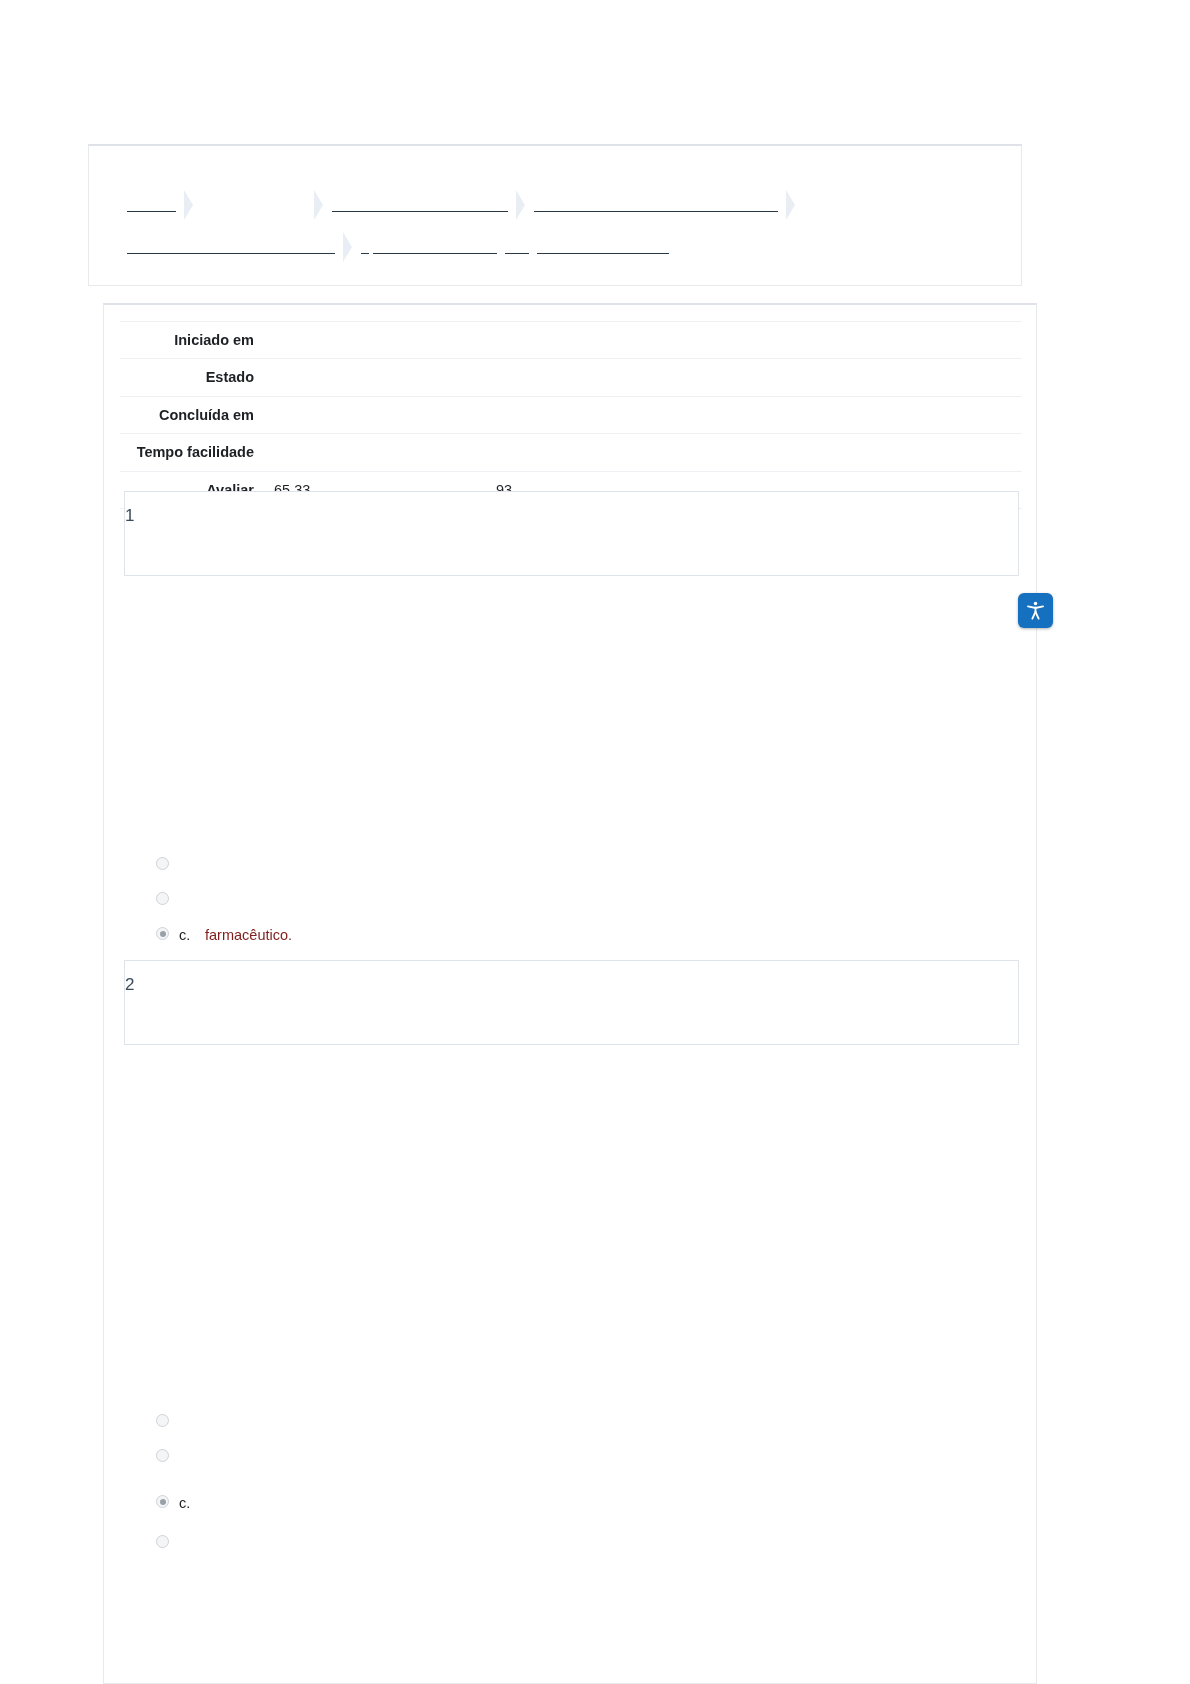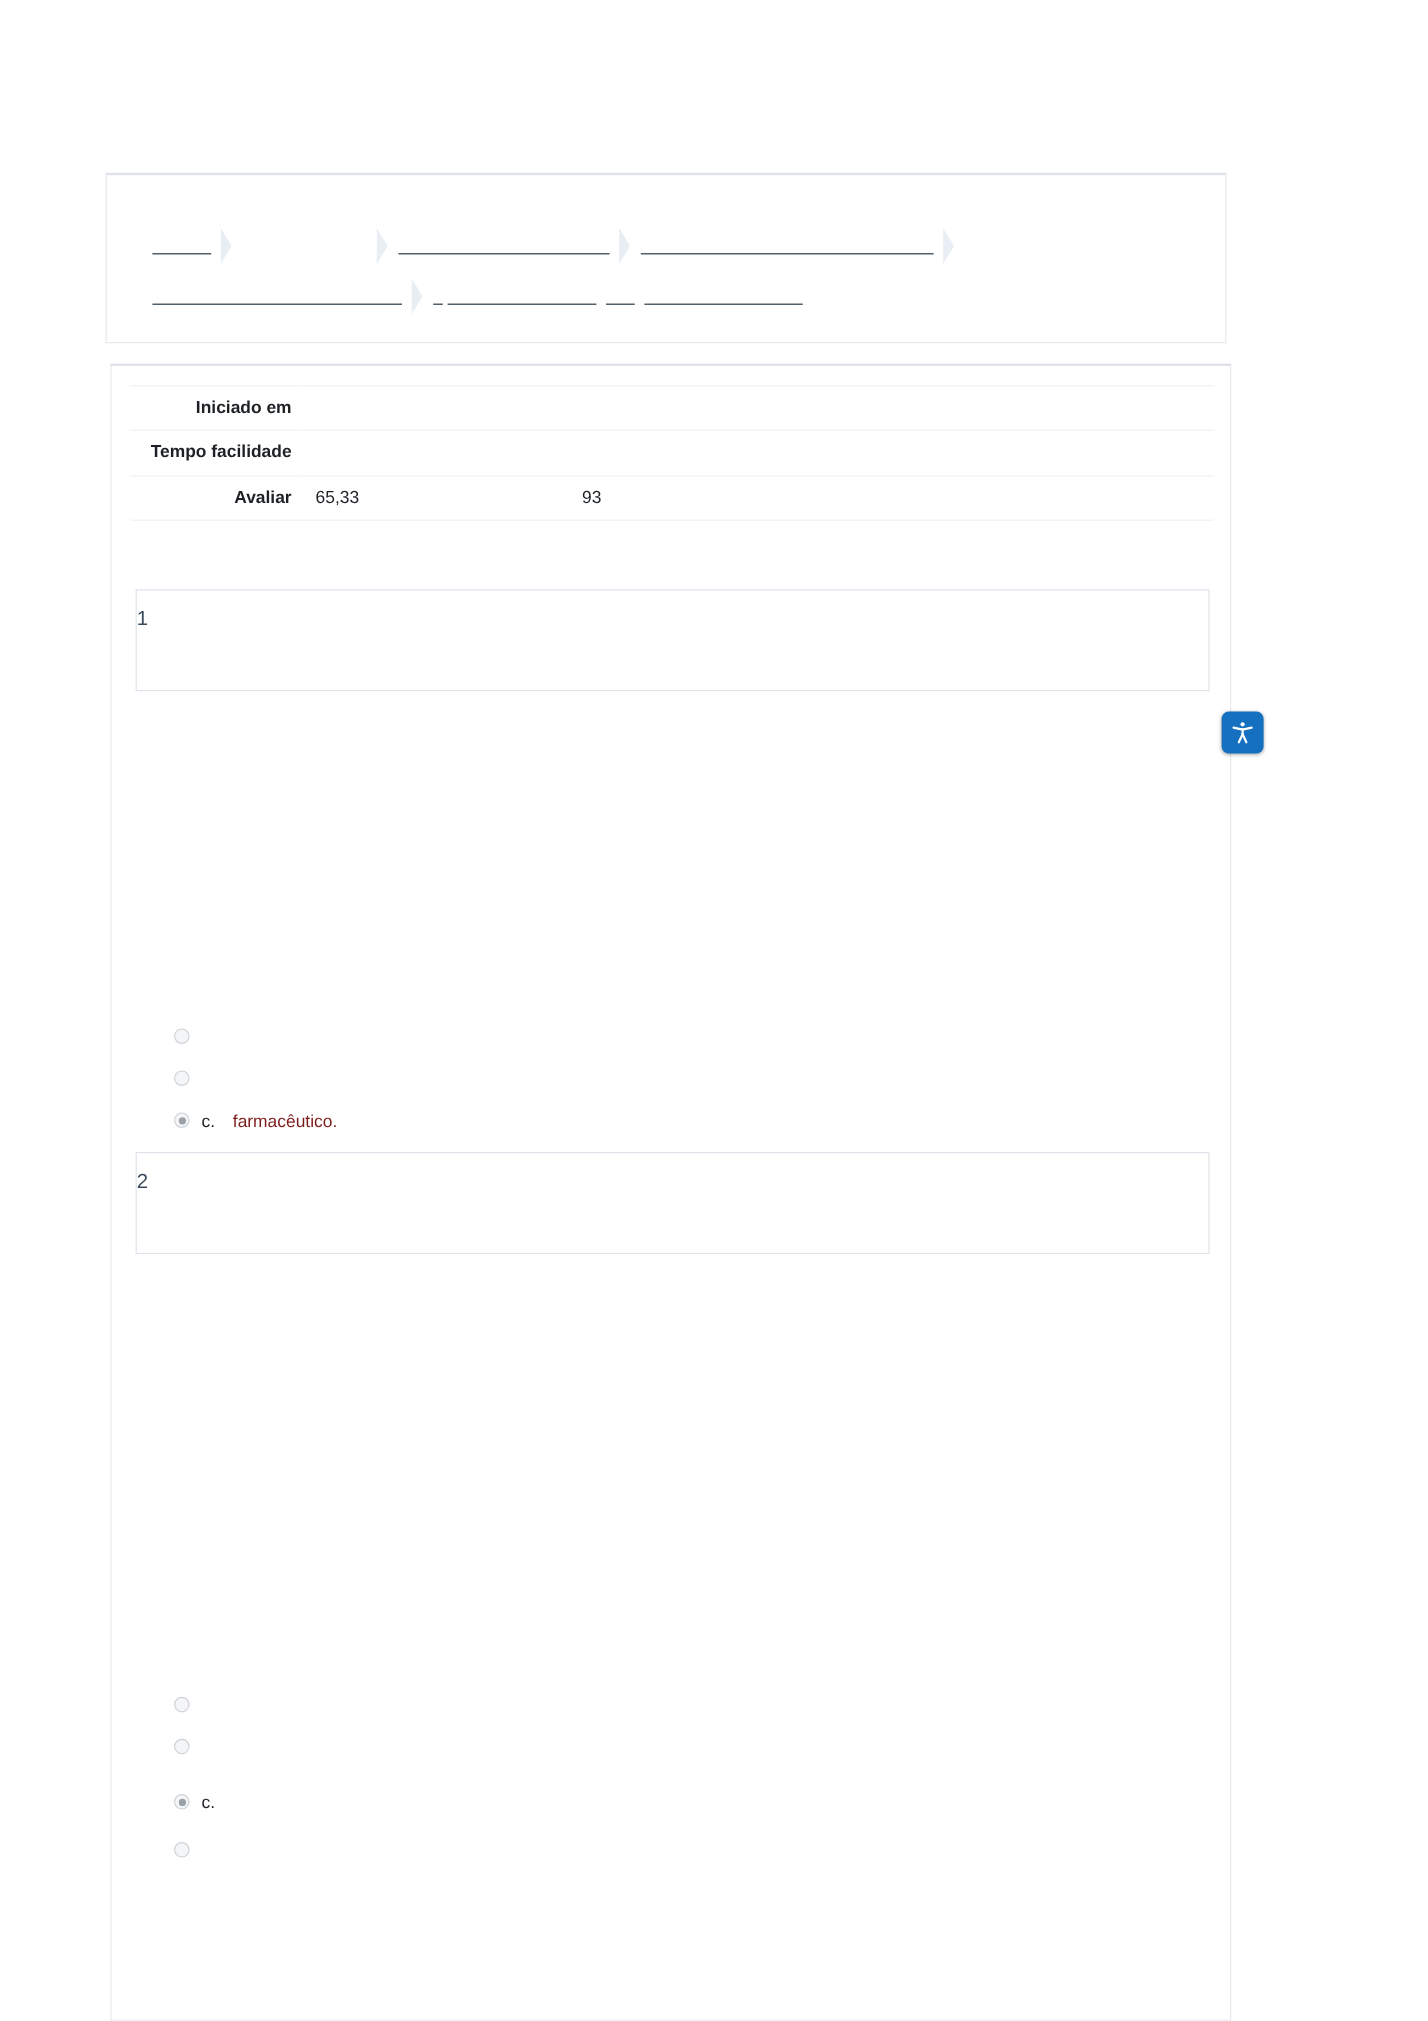--- a/index.html
+++ b/index.html
@@ -72,21 +72,21 @@
     width: 0; height: 0;
     border-left: 9px solid #e9eef4;
     border-top: 15px solid transparent;
     border-bottom: 15px solid transparent;
   }
   .gap { display:inline-block; }
 
   
   .main-card {
     position: absolute;
-    left: 92px;
+    left: 103px;
     top: 303px;
     width: 934px;
     min-height: 1381px;
     background: #ffffff;
     border: 1px solid #e7e9ed;
     border-top: 2px solid #dfe3e9;
     box-sizing: border-box;
   }
 
   
@@ -261,20 +261,28 @@
 
   <div class="main-card">
 
     <table class="summary">
       <tbody>
         <tr>
           <th>Iniciado em</th>
           <td></td>
         </tr>
         <tr>
+          <th>Estado</th>
+          <td></td>
+        </tr>
+        <tr>
+          <th>Concluída em</th>
+          <td></td>
+        </tr>
+        <tr>
           <th>Tempo facilidade</th>
           <td></td>
         </tr>
         <tr>
           <th>Avaliar</th>
           <td>
             <span class="grade-main">65,33</span><span class="grade-sec">93</span>
           </td>
         </tr>
       </tbody>

